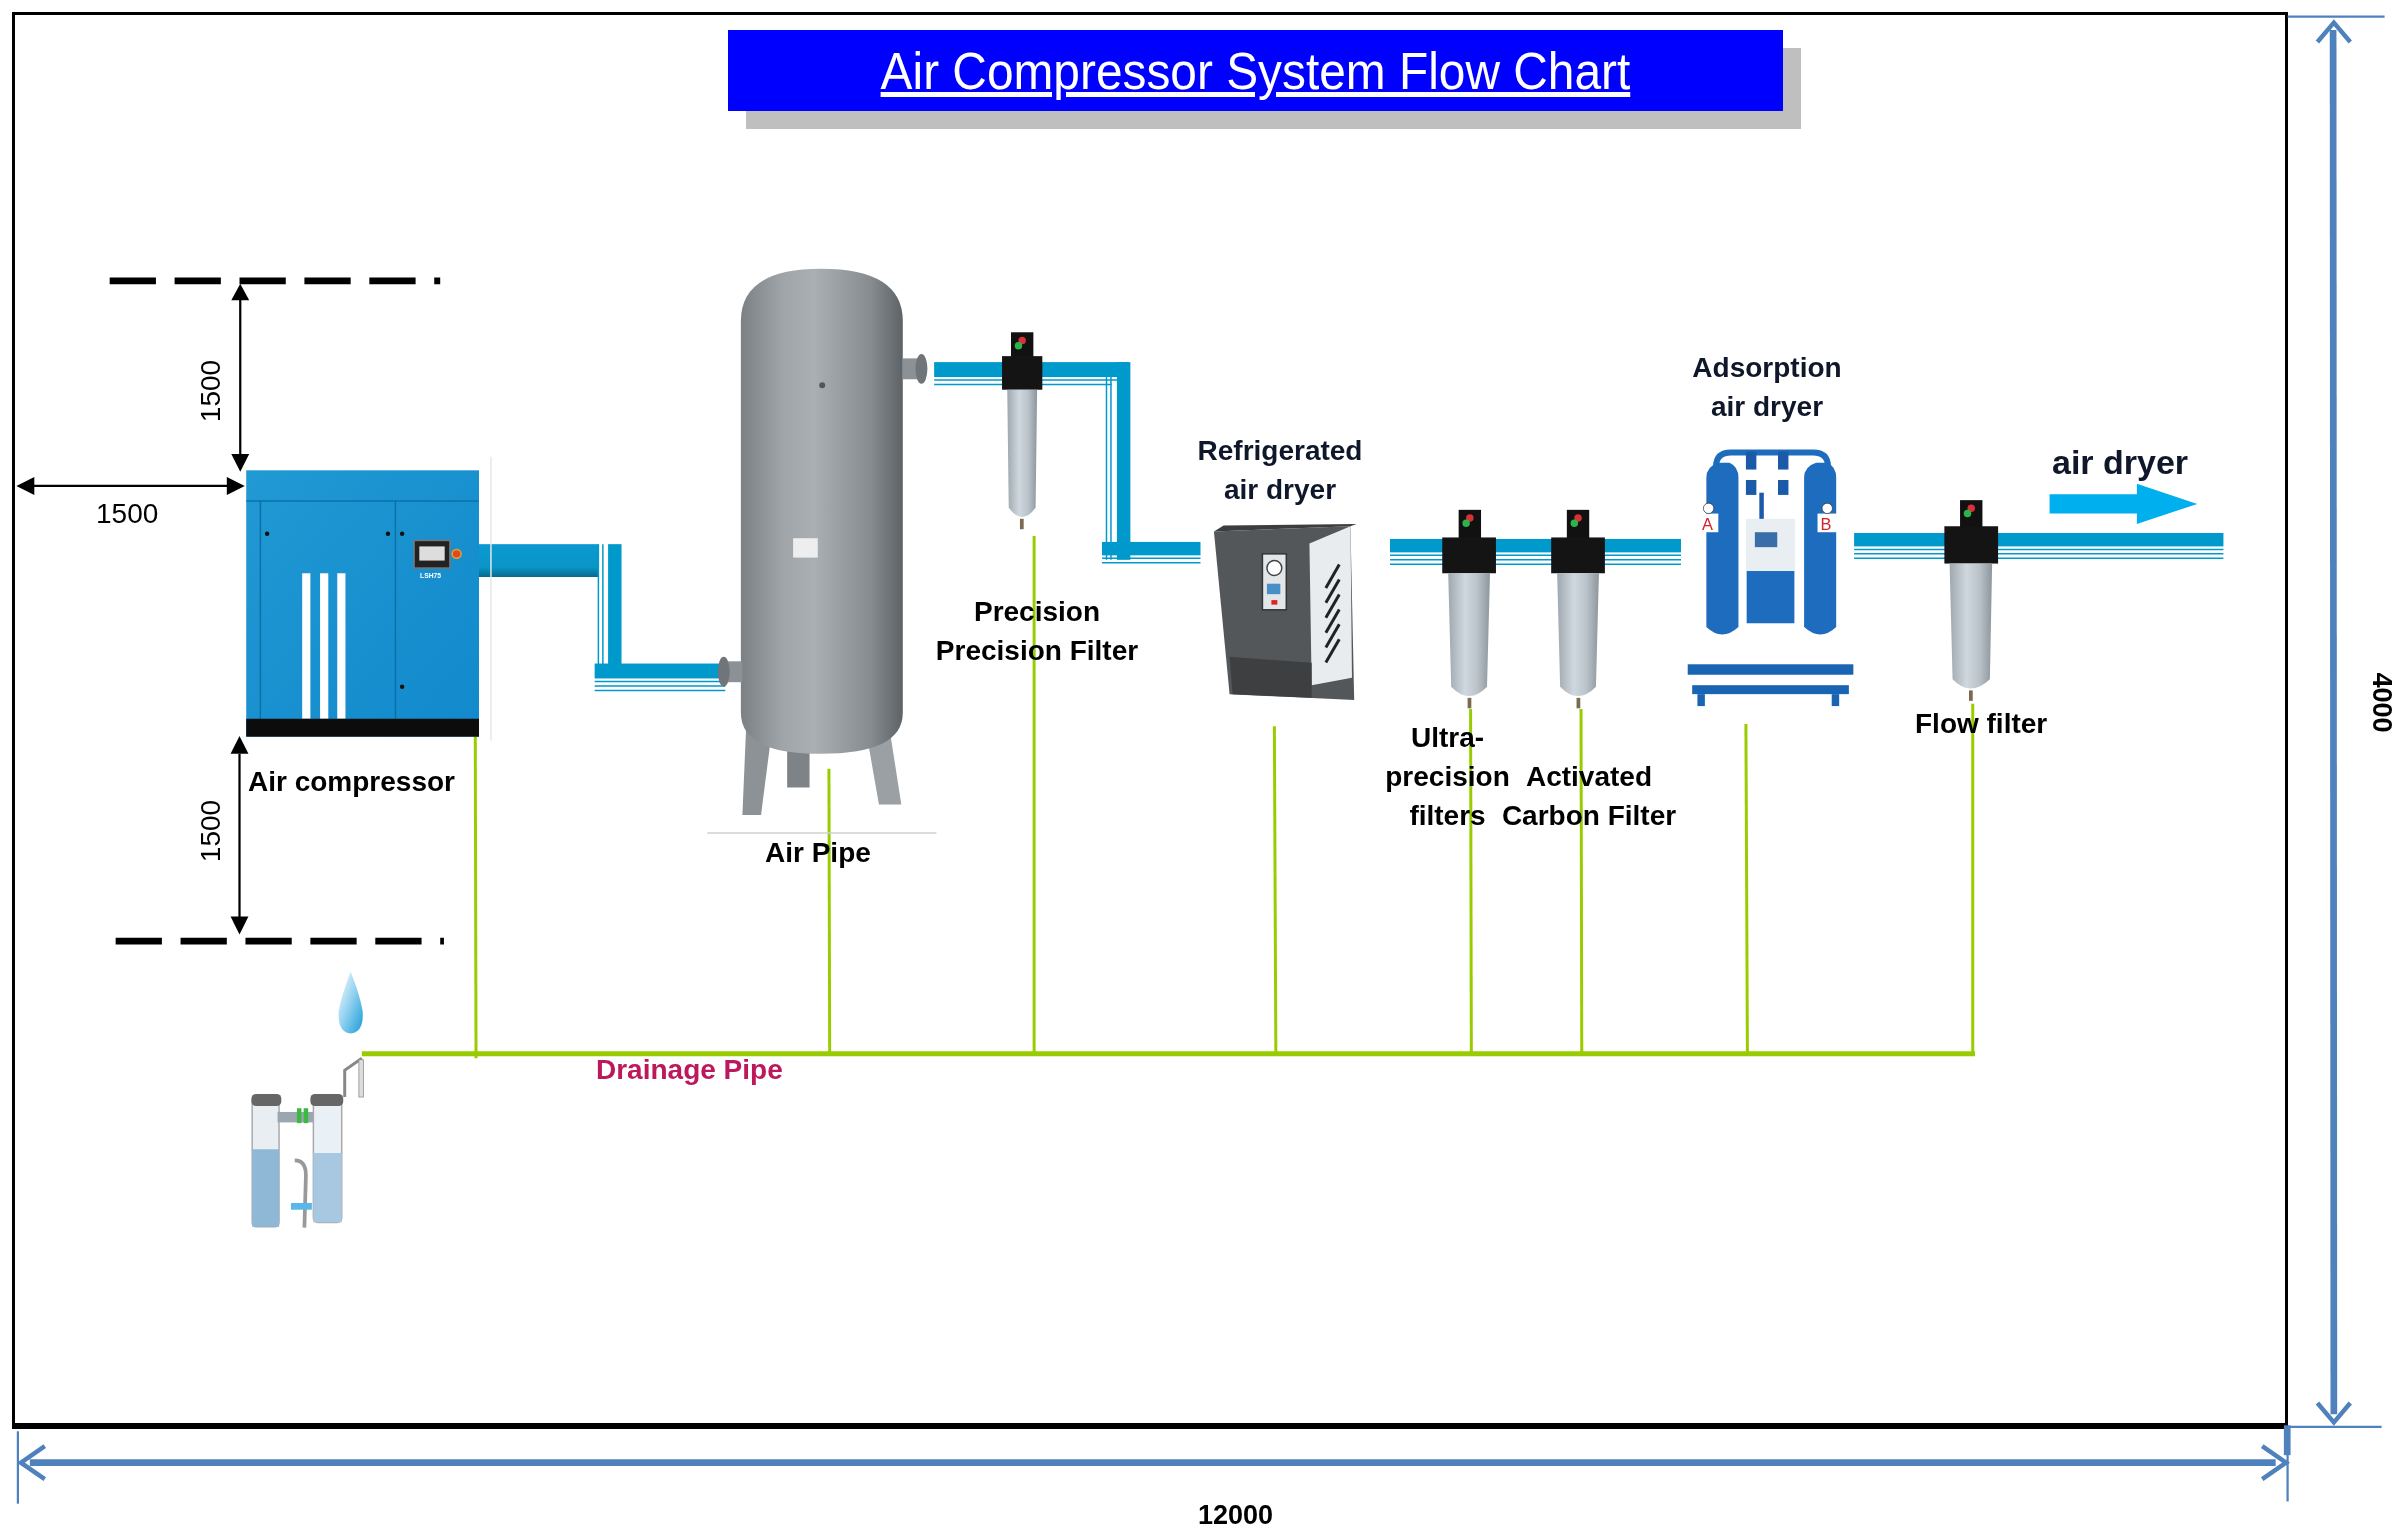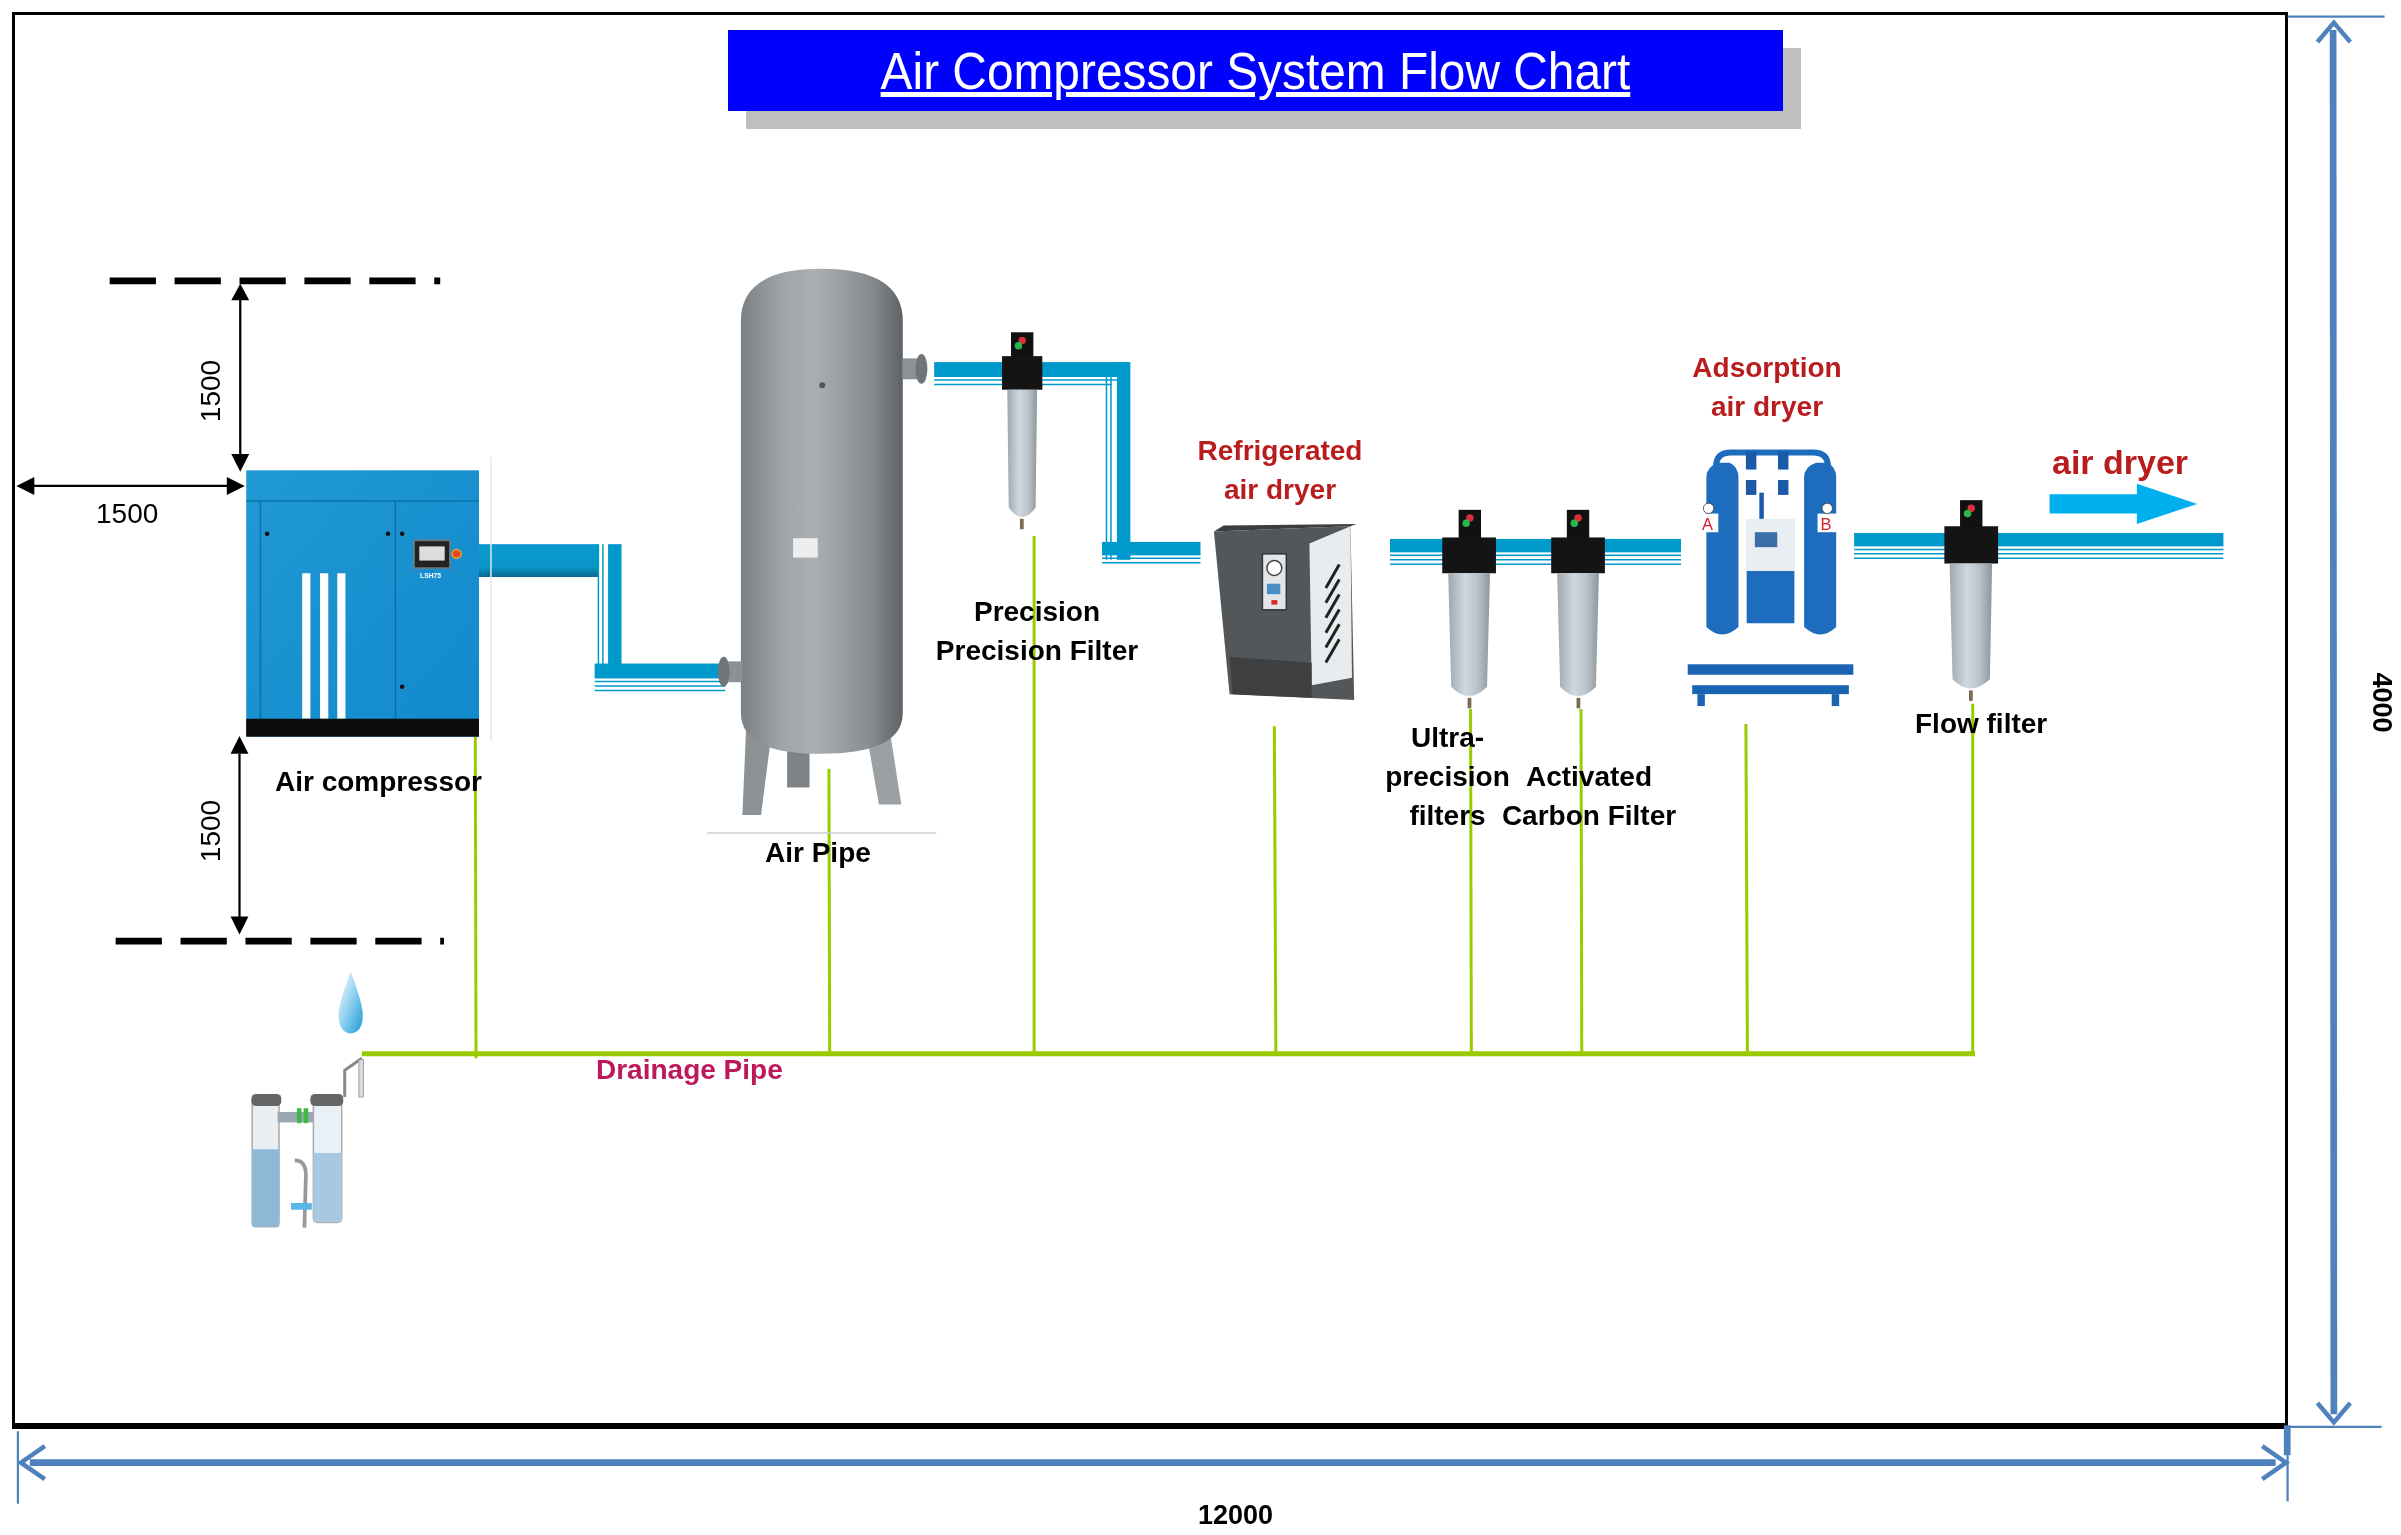--- a/index.html
+++ b/index.html
@@ -1,20 +1,20 @@
 <!DOCTYPE html>
 <html style="font-size:12px"><head>
 <meta charset="utf-8">
 <style>
   html, body { margin:0; padding:0; background:#ffffff; }
   body { width:2401px; height:1536px; position:relative; overflow:hidden; font-family:"Liberation Sans", sans-serif; }
   .abs { position:absolute; }
   #stage { position:absolute; left:0; top:0; width:2401px; height:1536px; }
   .lbl-black { position:absolute; font-family:"Liberation Sans", sans-serif; font-weight:bold; color:#000; font-size:28px; line-height:39px; text-align:center; white-space:nowrap; }
-  .lbl-blue { position:absolute; font-family:"Liberation Sans", sans-serif; font-weight:bold; color:#b91c1c; font-size:28px; line-height:39px; text-align:center; white-space:nowrap; }
+  .lbl-blue { position:absolute; font-family:"Liberation Sans", sans-serif; font-weight:bold; color:#0f172a; font-size:28px; line-height:39px; text-align:center; white-space:nowrap; }
   .dim-text { position:absolute; font-family:"Liberation Sans", sans-serif; color:#000; font-size:28px; white-space:nowrap; }
   .title-shadow { position:absolute; left:746px; top:48px; width:1055px; height:81px; background:#bfbfbf; }
   .title-box { position:absolute; left:728px; top:30px; width:1055px; height:81px; background:#0000ff; color:#fff; display:flex; align-items:center; justify-content:center; font-family:"Liberation Sans", sans-serif; font-size:52px; letter-spacing:0px; transform-origin:center;text-decoration:underline; }
   .title-box span { display:inline-block; transform:scaleX(0.92); }
 </style>
 </head>
 <body>
 
 <div id="stage">
 
@@ -280,21 +280,21 @@
       <rect x="390" y="1612" width="28" height="9" fill="#5ab8e8"></rect>
     </g>
   </svg>
 
   <div class="dim-text" style="left:180px;top:375px;transform:rotate(-90deg);transform-origin:center;">1500</div>
   <div class="dim-text" style="left:96px;top:498px;">1500</div>
   <div class="dim-text" style="left:180px;top:815px;transform:rotate(-90deg);transform-origin:center;">1500</div>
   <div class="dim-text" style="left:1198px;top:1500px;font-weight:bold;font-size:27px;">12000</div>
   <div class="dim-text" style="left:2351px;top:687px;font-weight:bold;font-size:27px;transform:rotate(90deg);transform-origin:center;">4000</div>
 
-  <div class="lbl-black" style="left:248px;top:762px;margin-left:27px;">Air compressor</div>
+  <div class="lbl-black" style="left:248px;top:762px;">Air compressor</div>
   <div class="lbl-black" style="left:765px;top:833px;">Air Pipe</div>
 
   <div class="lbl-black" style="left:925px;top:592px;width:224px;">
     <div>Precision</div>
     <div>Precision Filter</div>
   </div>
 
   <div class="lbl-blue" style="left:1168px;top:431px;width:224px;">
     <div>Refrigerated</div>
     <div>air dryer</div>

